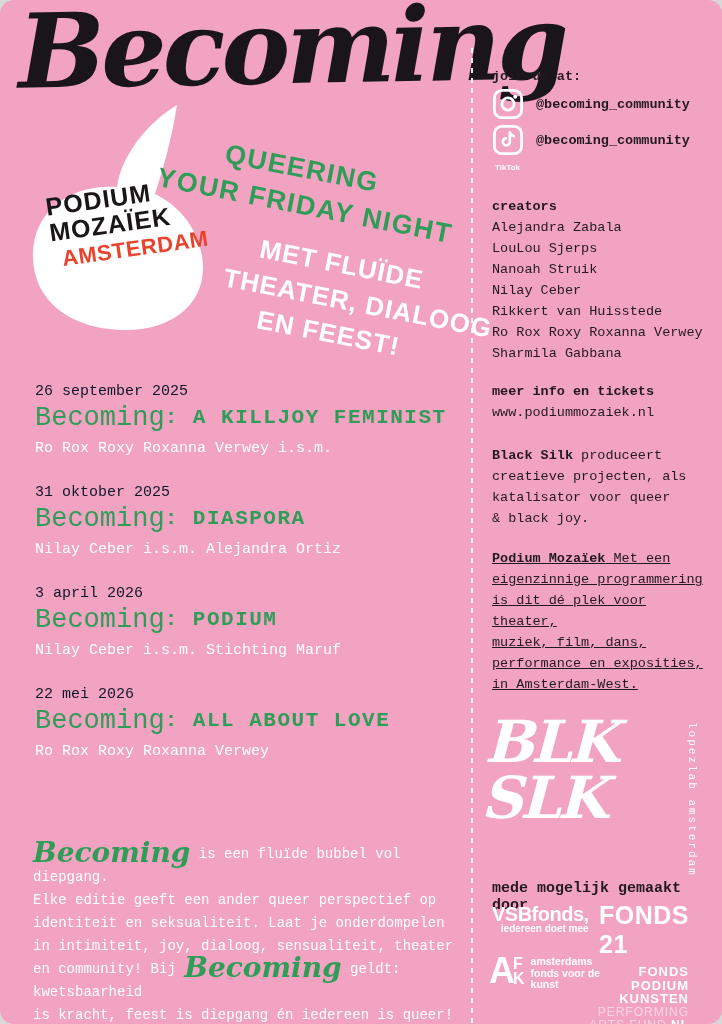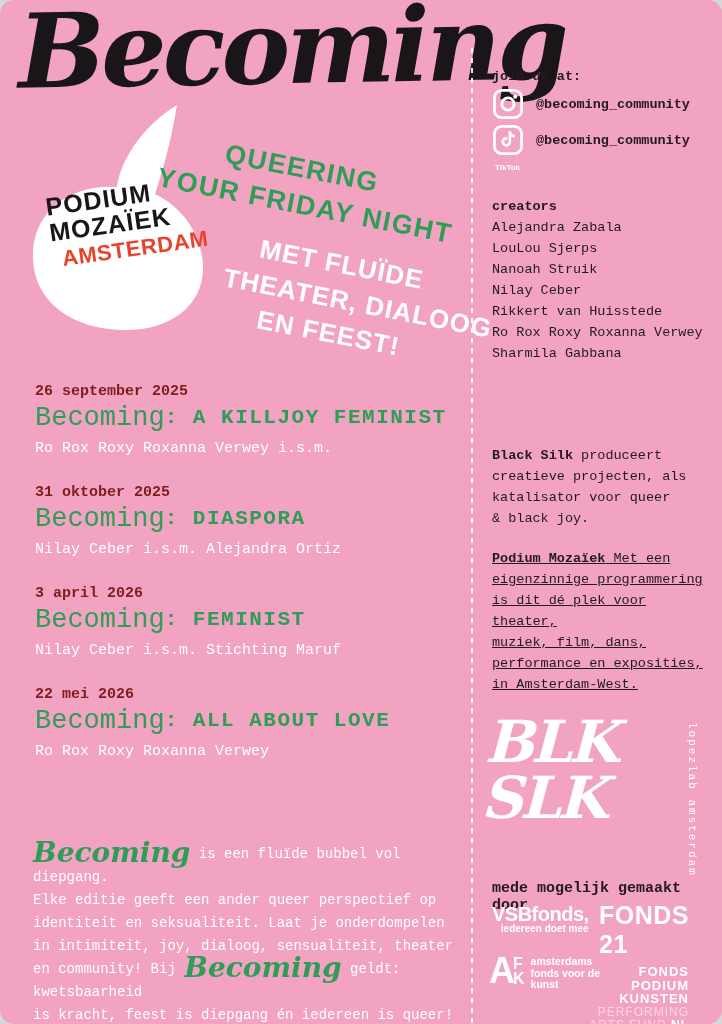--- a/index.html
+++ b/index.html
@@ -40,21 +40,21 @@
   .tag-white {
     left:234px; top:226px; width:226px; transform:rotate(11deg); transform-origin:left top;
     color:#FFFFFF; font-family:"Liberation Sans", sans-serif; font-weight:bold;
     font-size:26px; line-height:35px; letter-spacing:1px; text-align:center; white-space:nowrap;
   }
   .tag-white div { display:block; }
 
   
   .events { left:35px; top:383px; width:440px; }
   .event { margin-bottom:24px; }
-  .event .date { font-size:15px; font-weight:bold; color:#7f1d1d; height:20px; }
+  .event .date { font-size:15px; font-weight:normal; color:#0f172a; height:20px; }
   .event .titleline { height:34px; color:#2F9D58; white-space:nowrap; }
   .event .titleline .bs { font-size:27px; }
   .event .titleline .tt { font-size:21px; font-weight:bold; letter-spacing:1.5px; vertical-align:2px; }
   .event .credit { font-size:15px; color:#FFFFFF; line-height:23px; }
 
   
   .intro {
     left:33px; top:843px; width:450px; color:#FFFFFF;
     font-size:14px; line-height:23px; white-space:pre-line;
   }
@@ -142,21 +142,21 @@
       <div class="titleline"><span class="bs">Becoming</span><span class="tt">: A KILLJOY FEMINIST</span></div>
       <div class="credit">Ro Rox Roxy Roxanna Verwey i.s.m.</div>
     </div>
     <div class="event">
       <div class="date">31 oktober 2025</div>
       <div class="titleline"><span class="bs">Becoming</span><span class="tt">: DIASPORA</span></div>
       <div class="credit">Nilay Ceber i.s.m. Alejandra Ortiz</div>
     </div>
     <div class="event">
       <div class="date">3 april 2026</div>
-      <div class="titleline"><span class="bs">Becoming</span><span class="tt">: FEMINIST</span></div>
+      <div class="titleline"><span class="bs">Becoming</span><span class="tt">: PODIUM</span></div>
       <div class="credit">Nilay Ceber i.s.m. Stichting Maruf</div>
     </div>
     <div class="event">
       <div class="date">22 mei 2026</div>
       <div class="titleline"><span class="bs">Becoming</span><span class="tt">: ALL ABOUT LOVE</span></div>
       <div class="credit">Ro Rox Roxy Roxanna Verwey</div>
     </div>
   </div>
 
   <div class="abs intro"><span class="bs script">Becoming</span><span> is een fluïde bubbel vol diepgang.
@@ -198,20 +198,24 @@
     <div class="b">creators</div>
     <div>Alejandra Zabala</div>
     <div>LouLou Sjerps</div>
     <div>Nanoah Struik</div>
     <div>Nilay Ceber</div>
     <div>Rikkert van Huisstede</div>
     <div>Ro Rox Roxy Roxanna Verwey</div>
     <div>Sharmila Gabbana</div>
   </div>
 
+  <div class="abs rc info">
+    <div class="b">meer info en tickets</div>
+    <div>www.podiummozaiek.nl</div>
+  </div>
 
   <div class="abs rc blacksilk para"><span class="b">Black Silk</span><span> produceert
 creatieve projecten, als
 katalisator voor queer
 &amp; black joy.</span></div>
 
   <div class="abs rc mozaiek para"><span class="b">Podium Mozaïek</span><span> Met een
 eigenzinnige programmering
 is dit dé plek voor theater,
 muziek, film, dans,

